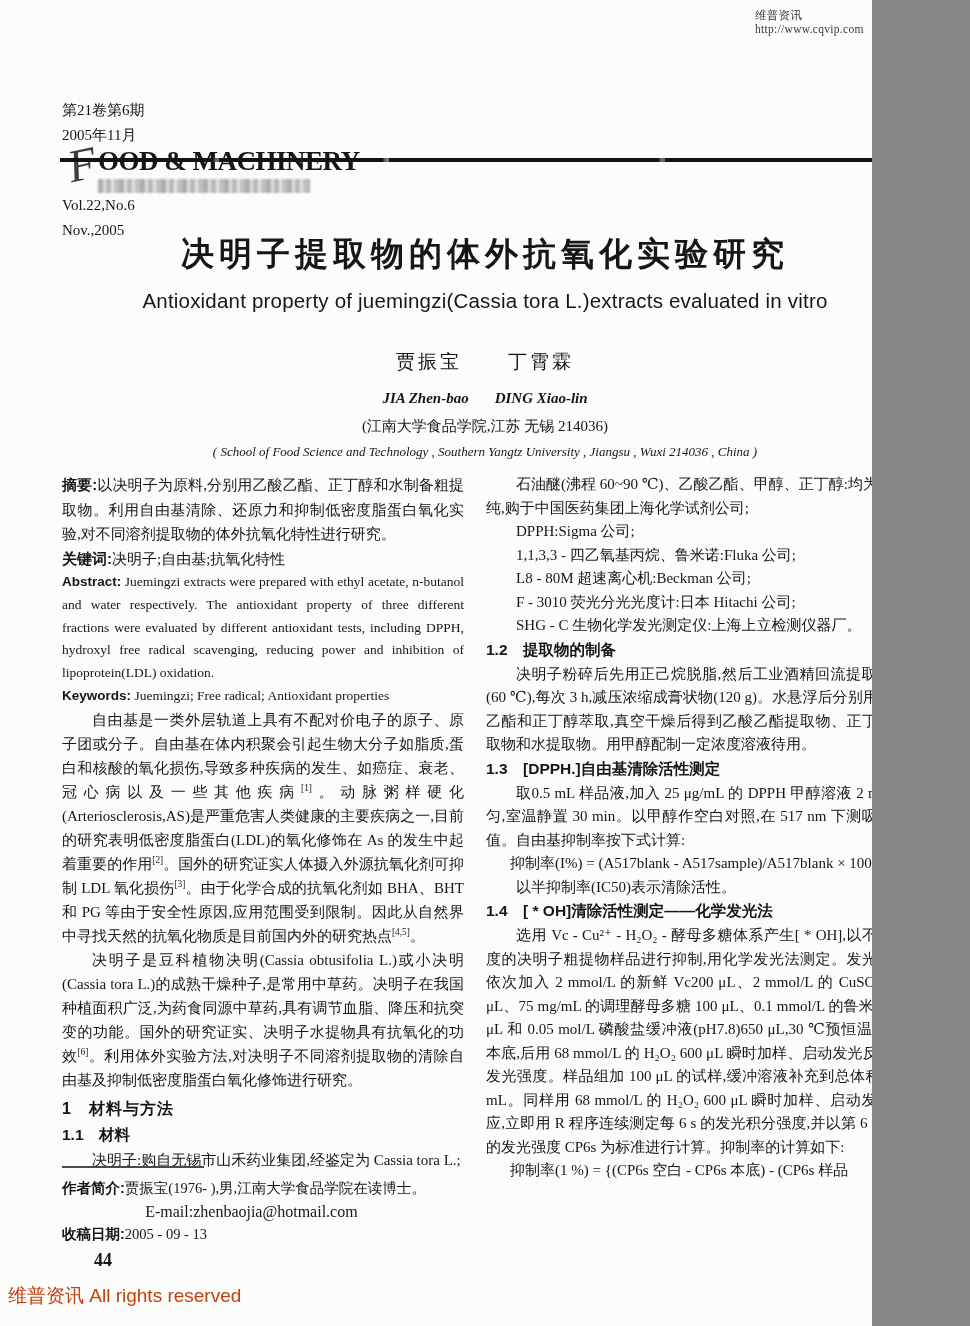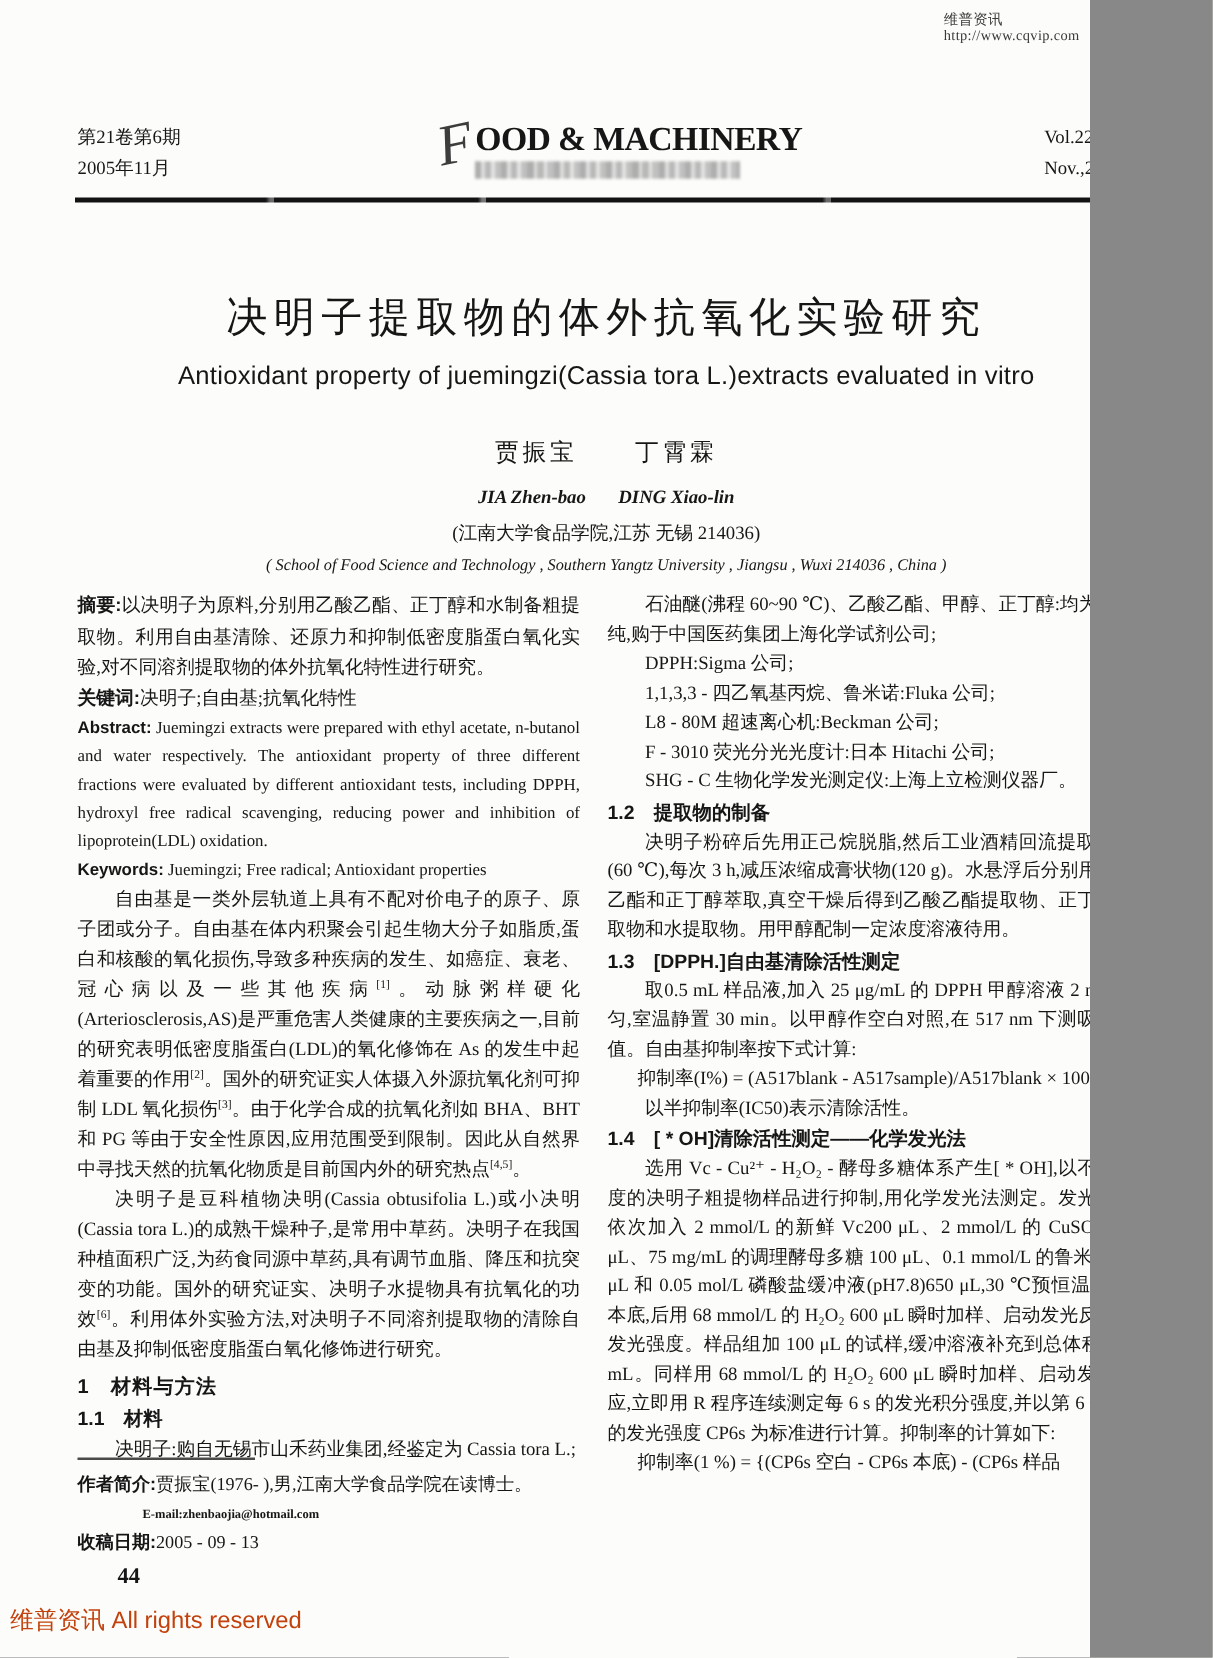--- a/index.html
+++ b/index.html
@@ -8,33 +8,33 @@
   
   .wm-top{position:absolute;top:8px;left:755px;font-size:11.5px;color:#3a3a3a;letter-spacing:.3px;}
   .scan-edge{position:absolute;top:0;left:921px;width:13px;height:1326px;
              background:linear-gradient(180deg,#141414,#2e2e2e 12%,#101010 26%,#3a3a3a 41%,#161616 55%,#2b2b2b 70%,#0f0f0f 84%,#303030 100%);
              filter:blur(.7px);transform:rotate(.25deg);}
   .scan-blob{position:absolute;top:-6px;left:912px;width:30px;height:72px;background:#1c1c1c;filter:blur(2.5px);}
   .scan-speckle{position:absolute;top:0;left:934px;width:36px;height:1326px;opacity:.5;
              background-image:radial-gradient(#b5b5b5 1px,transparent 1.4px),radial-gradient(#cacaca 1px,transparent 1.3px);
              background-size:15px 23px,27px 37px;background-position:4px 6px,12px 17px;}
   
-  .header{position:absolute;top:98px;left:62px;width:846px;display:flex;justify-content:space-between;}
+  .header{position:absolute;top:98px;left:62px;width:846px;display:flex;justify-content:space-between;flex-direction:column;}
   .h-side{font-size:15px;line-height:25px;white-space:nowrap;}
   .h-center{display:flex;align-items:flex-start;margin-top:-2px;transform:translateX(6px);}
   .logo-f{font-size:46px;font-style:italic;color:#3d3d3d;transform:rotate(-12deg);display:inline-block;
           line-height:38px;margin-right:2px;font-family:"Liberation Serif",serif;}
   .logo-name{font-size:27px;font-weight:700;letter-spacing:-.5px;line-height:30px;display:block;}
   .logo-blur{width:212px;height:14px;margin-top:3px;opacity:.8;filter:blur(1.1px);
           background:repeating-linear-gradient(90deg,#9a9a9a 0 5px,#d8d8d8 5px 8px,#a8a8a8 8px 13px,#e0e0e0 13px 16px,#b2b2b2 16px 21px);}
   .header-rule{position:absolute;top:158px;left:60px;width:848px;height:3.5px;
           background:linear-gradient(90deg,#131313 0 18%,#6a6a6a 18.4% 18.8%,#131313 18.8% 38%,#757575 38.4% 38.8%,#131313 38.8% 70.5%,#6a6a6a 70.9% 71.3%,#131313 71.3% 100%);}
   
   .titleblock{position:absolute;top:232px;left:62px;width:846px;text-align:center;}
-  .t-cn{font-size:33px;font-weight:400;letter-spacing:5px;margin:0 0 12px;font-family:"Liberation Sans","DejaVu Sans",sans-serif;}
+  .t-cn{font-size:33px;font-weight:700;letter-spacing:5px;margin:0 0 12px;font-family:"Liberation Sans","DejaVu Sans",sans-serif;}
   .t-en{font-size:20.5px;font-weight:400;margin:0 0 36px;font-family:"Liberation Sans","DejaVu Sans",sans-serif;letter-spacing:.2px;}
   .authors{font-size:19px;letter-spacing:3px;margin-bottom:15px;}
   .authors span + span{margin-left:46px;}
   .authors-en{font-size:15px;font-style:italic;font-weight:700;margin-bottom:10px;}
   .authors-en span + span{margin-left:26px;}
   .affil-cn{font-size:15px;margin-bottom:8px;}
   .affil-en{font-size:13px;font-style:italic;}
   
   .col{position:absolute;top:473px;}
   .col-left{left:62px;width:402px;}
@@ -47,21 +47,21 @@
   .col-right .body{line-height:23.5px;}
   .indent{text-indent:2em;}
   .formula{padding-left:1.6em;text-align:left;}
   sup{font-size:.62em;line-height:0;}
   .sec{font-size:16px;font-weight:700;margin:7px 0 5px;font-family:"Liberation Sans","DejaVu Sans",sans-serif;letter-spacing:1px;}
   .subsec{font-size:15.5px;font-weight:700;margin:2px 0;font-family:"Liberation Sans","DejaVu Sans",sans-serif;}
   
   .footnote{position:absolute;top:1166px;left:62px;width:402px;font-size:14.5px;line-height:23px;}
   .fn-rule{width:142px;height:2px;background:#4a4a4a;margin-bottom:9px;}
   .footnote b{font-family:"Liberation Sans","DejaVu Sans",sans-serif;}
-  .fn-email{padding-left:5.2em;font-size:10px;font-weight:bold;}
+  .fn-email{padding-left:5.2em;font-size:16px;}
   .page-num{position:absolute;left:94px;top:1250px;font-size:18px;font-weight:700;}
   .wm-bottom{position:absolute;left:8px;top:1283px;font-size:19px;color:#c2410c;
              font-family:"Liberation Sans","DejaVu Sans",sans-serif;}
 </style>
 </head>
 <body>
 
 <div class="page">
 
   <div class="wm-top">维普资讯 http://www.cqvip.com</div>

